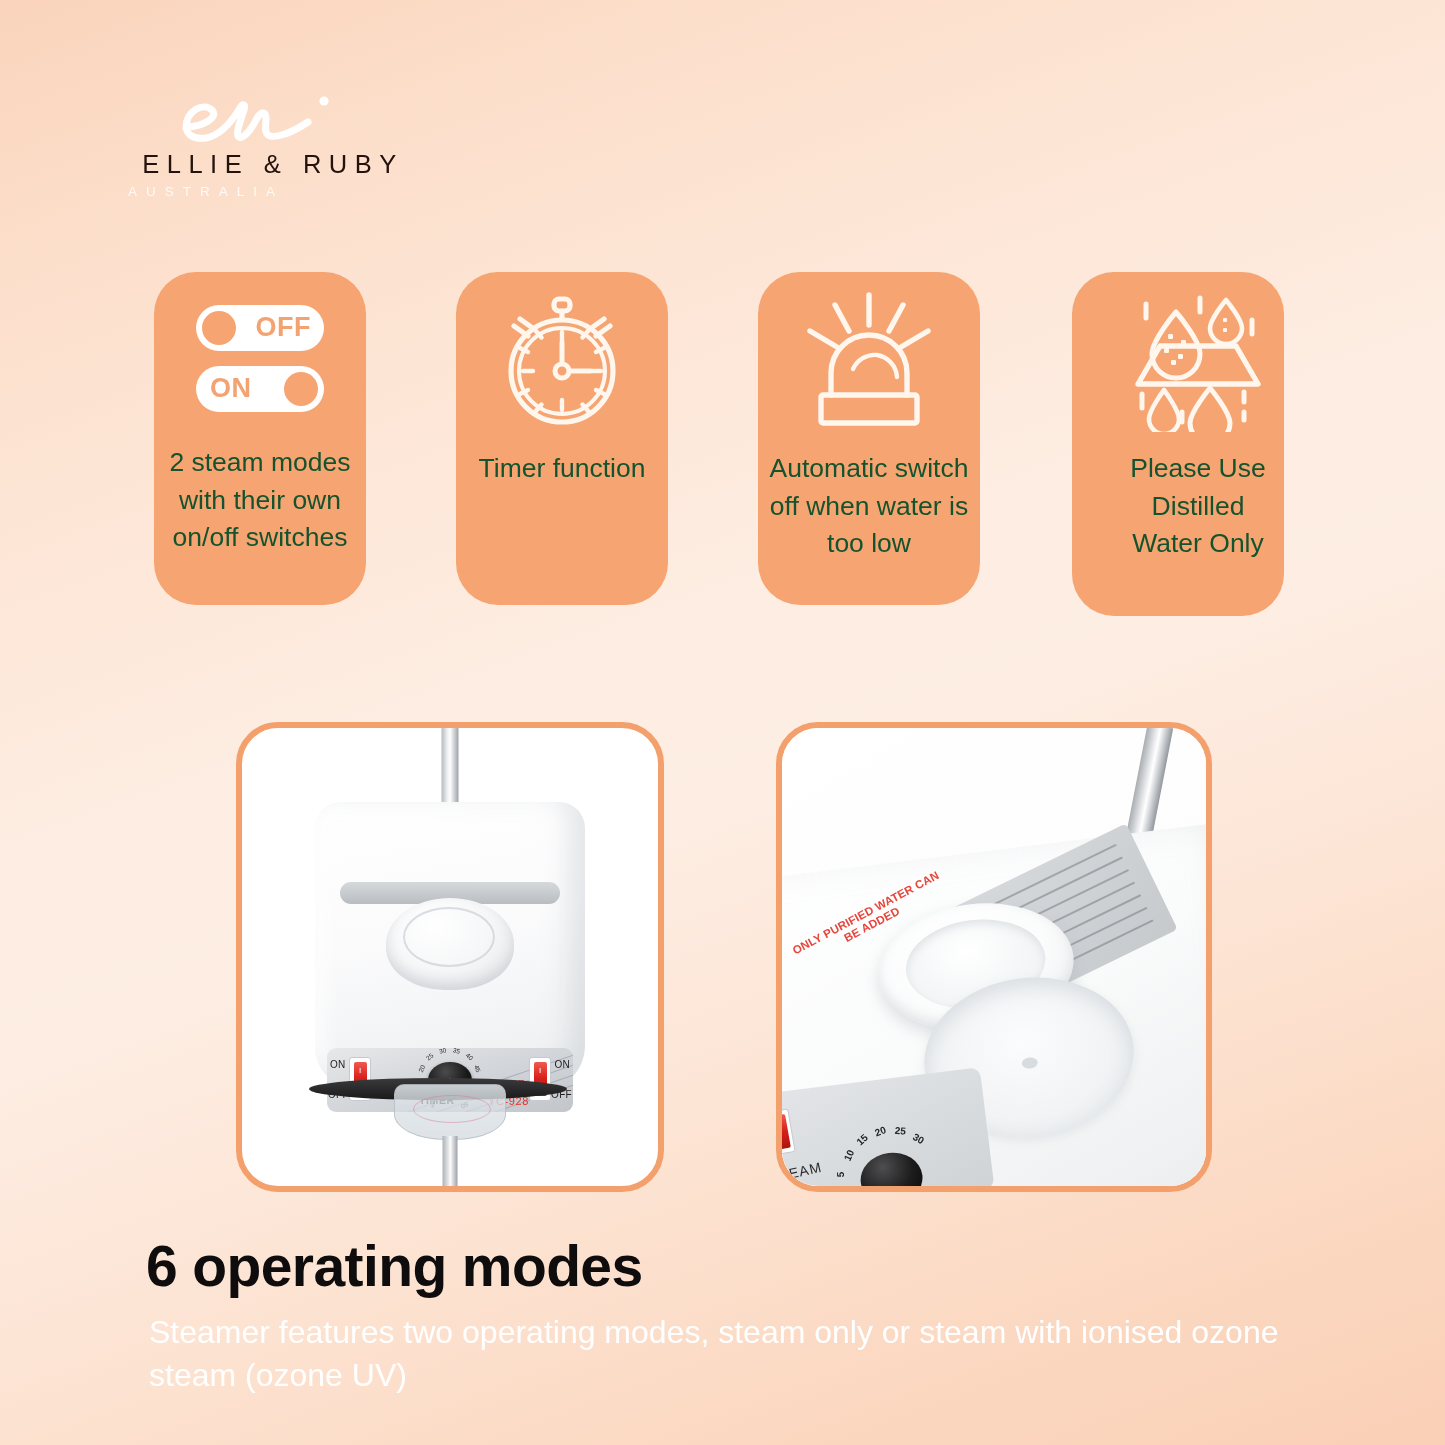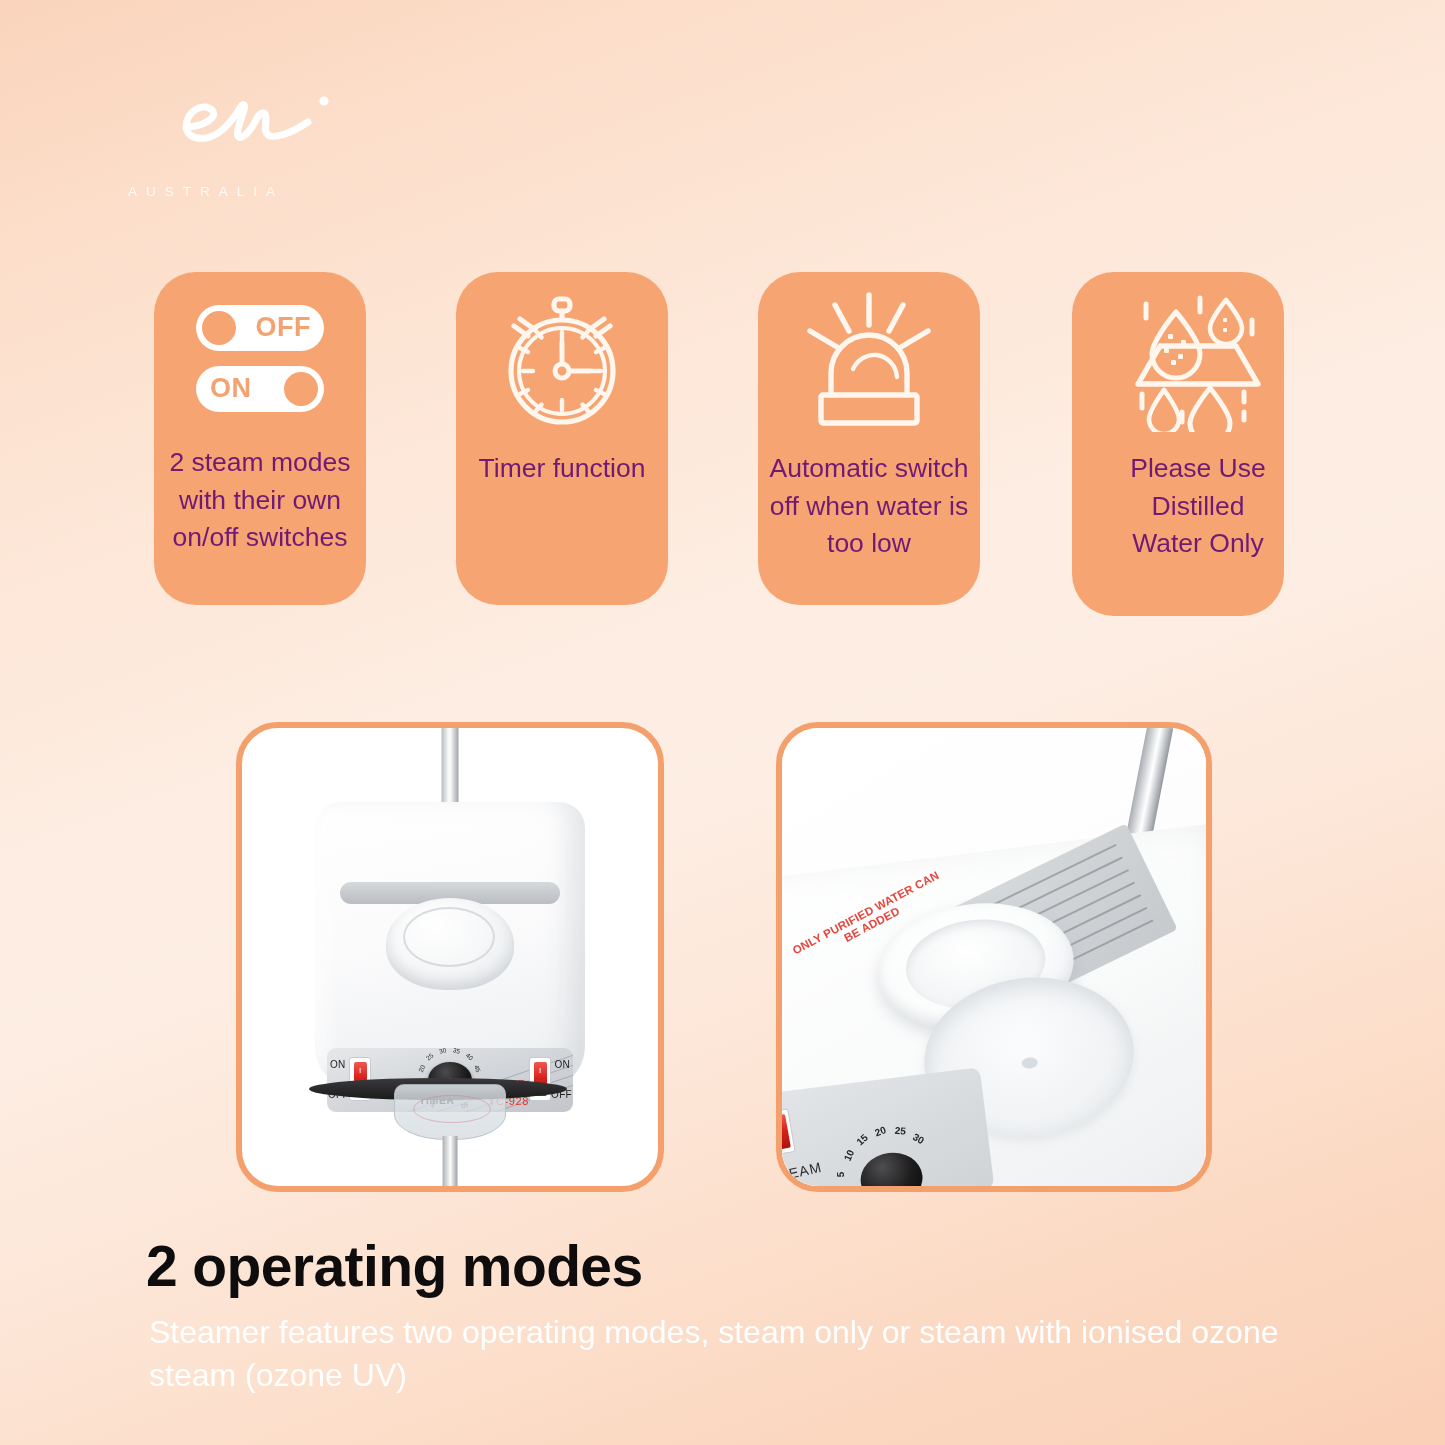--- a/index.html
+++ b/index.html
@@ -51,21 +51,21 @@
 
   .card-icon {
     width:100%; display:flex; align-items:center; justify-content:center;
   }
   .card-1 .card-icon { height:172px; }
   .card-2 .card-icon { height:178px; }
   .card-3 .card-icon { height:178px; }
   .card-4 .card-icon { height:178px; }
 
   .card-text {
-    color:#701a75; font-size:26.5px; line-height:1.42;
+    color:#14532d; font-size:26.5px; line-height:1.42;
     text-align:center; font-weight:400; padding:0 6px;
   }
 
   
   .toggles { display:flex; flex-direction:column; gap:15px; align-items:center; }
   .toggle {
     width:128px; height:46px; background:#FFFFFF; border-radius:23px;
     display:flex; align-items:center; position:relative;
   }
   .toggle .knob {
@@ -290,20 +290,21 @@
 <body>
 
 <div id="logo">
   <svg class="logo-script" viewBox="0 0 190 62">
     <path d="M12 40 C12 22, 30 14, 38 22 C45 29, 30 38, 14 39 C10 44, 18 52, 32 50
              C48 47, 60 30, 66 20 C68 15, 72 16, 70 22 C66 34, 62 44, 64 48
              C67 53, 76 44, 82 32 C86 24, 92 22, 92 30 C92 38, 90 44, 94 47
              C100 51, 116 46, 134 34" fill="none" stroke="#FFFFFF" stroke-width="7" stroke-linecap="round" stroke-linejoin="round"></path>
     <circle cx="150" cy="13" r="4.6" fill="#FFFFFF"></circle>
   </svg>
+  <div class="logo-name">ELLIE &amp; RUBY</div>
   <div class="logo-sub">AUSTRALIA</div>
 </div>
 
 <div id="cards">
 
   <div class="card card-1">
     <div class="card-icon">
       <div class="toggles">
         <div class="toggle off">
           <span class="knob"></span>
@@ -492,14 +493,14 @@
         <span class="pr-dial-num" style="left: 96.0489px; top: 84.0202px; transform: rotate(-84deg);">5</span>
         <span class="pr-dial-num" style="left: 104.167px; top: 65.7863px; transform: rotate(-60deg);">10</span>
         <span class="pr-dial-num" style="left: 119px; top: 52.4308px; transform: rotate(-36deg);">15</span>
         <span class="pr-dial-num" style="left: 137.983px; top: 46.2629px; transform: rotate(-12deg);">20</span>
         <span class="pr-dial-num" style="left: 157.833px; top: 48.3493px; transform: rotate(12deg);">25</span>
         <span class="pr-dial-num" style="left: 175.118px; top: 58.329px; transform: rotate(36deg);">30</span>
       </div>
   </div>
 </div>
 
-<div id="headline">2 operating modes</div>
+<div id="headline">6 operating modes</div>
 <div id="subtext">Steamer features two operating modes, steam only or steam with ionised ozone steam (ozone UV)</div>
 
 </body></html>

